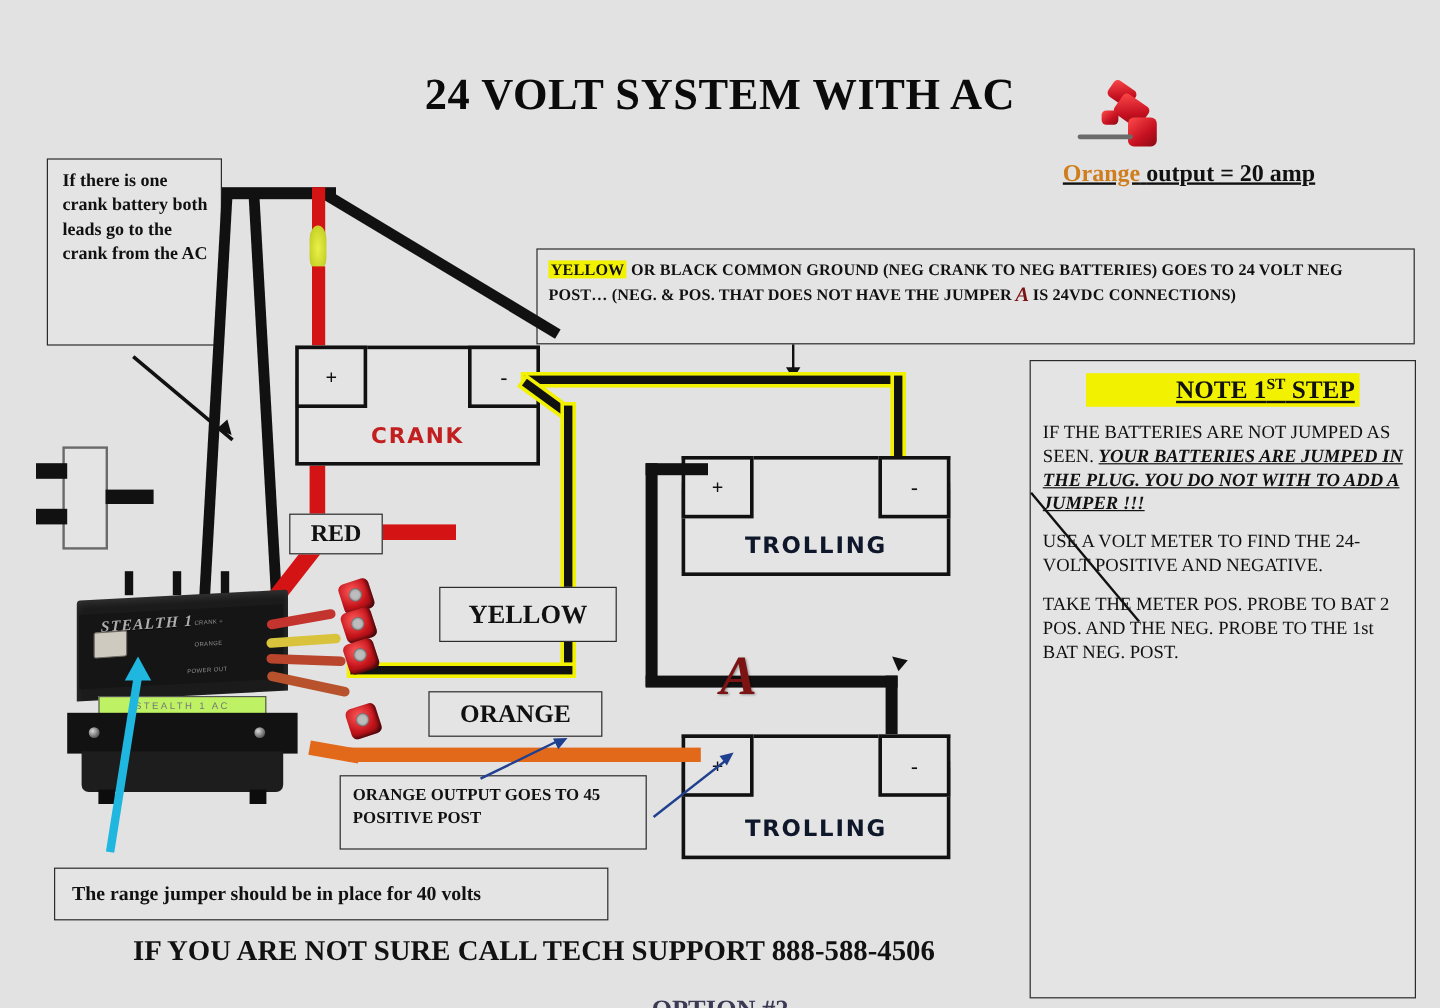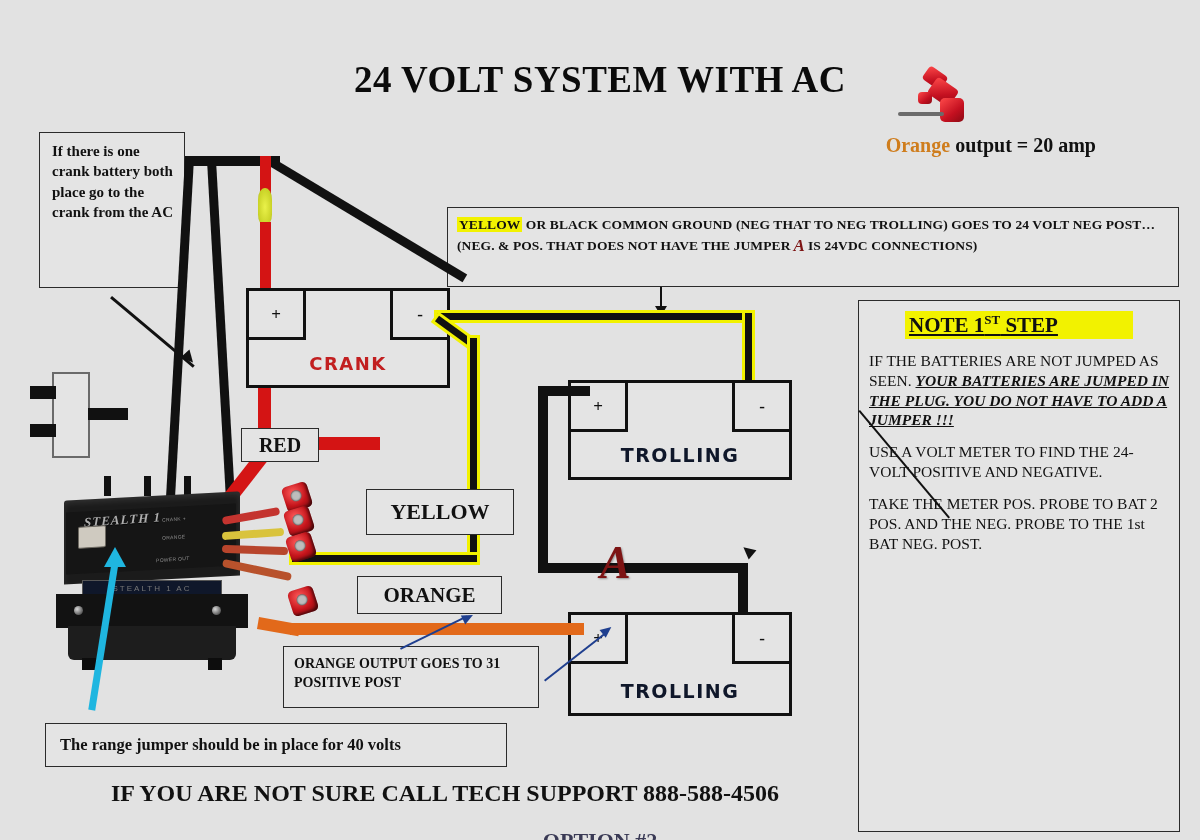--- a/index.html
+++ b/index.html
@@ -30,21 +30,21 @@
   }
   #maintitle{
     left:0;right:0;top:58px;text-align:center;
     font-weight:bold;font-size:37px;color:#0b0b0b;
     letter-spacing:.5px;
   }
   #breakers{
     left:490px;top:130px;width:620px;
     font-size:20px;font-weight:bold;color:#111;
   }
-  #breakers .l2{text-align:right;padding-right:14px;margin-top:4px;}
+  #breakers .l2{text-align:right;padding-right:14px;margin-top:4px;text-decoration:underline;}
   .red-t{color:#cc1122;}
   .hl{background:#f2f200;padding:0 2px;}
   .orange-t{color:#cf7d1d;}
 
   
   #groundbox{
     left:447px;top:207px;width:732px;height:80px;
     padding:7px 9px 0 9px;
     font-size:13.5px;font-weight:bold;line-height:1.42;
     letter-spacing:.1px;
@@ -60,21 +60,21 @@
     padding:8px 6px 0 12px;
     font-size:15px;font-weight:bold;line-height:1.35;
   }
 
   
   #rightpanel{
     left:858px;top:300px;width:322px;height:532px;
     padding:0;
   }
   #noteTitle{
-    margin:10px auto 0 auto;width:220px;text-align:left;
+    margin:10px auto 0 auto;width:220px;text-align:right;
     font-size:21px;font-weight:bold;color:#111;
     background:#f2f200;
     text-decoration:underline;
     padding:1px 4px;
   }
   #noteTitle sup{font-size:13px;}
   .rp-p{
     font-size:15.5px;line-height:1.28;
     padding:0 10px;margin-top:12px;color:#111;
   }
@@ -167,21 +167,21 @@
     position:absolute;font-size:5px;color:#8c8c8c;letter-spacing:.3px;
     font-family:"Liberation Sans",sans-serif;transform:skewY(-4deg);
   }
   .ch-switch{
     position:absolute;left:26px;top:44px;width:26px;height:20px;
     background:#cfcac0;border:1px solid #6e6a62;border-radius:2px;
     transform:skewY(-4deg);
   }
   .ch-strip{
     position:absolute;left:30px;top:98px;width:138px;height:15px;
-    background:#0f172a;border:1px solid #555;
+    background:#bef264;border:1px solid #555;
     font-size:8px;color:#777;text-align:center;line-height:15px;
     letter-spacing:2px;font-family:"Liberation Sans",sans-serif;
   }
   .ch-base{
     position:absolute;left:4px;top:112px;width:192px;height:34px;
     background:#121212;
   }
   .ch-base2{
     position:absolute;left:16px;top:144px;width:168px;height:34px;
     background:#1d1d1d;border-radius:0 0 6px 6px;
@@ -286,36 +286,36 @@
   </div>
 
   <div class="abs" id="breakers">
     <div class="l2">
       <span class="orange-t">Orange</span>
       <span>output = 20 amp</span>
     </div>
   </div>
 
   <div class="abs tbox" id="groundbox">
-    <span class="hl">YELLOW</span><span> OR BLACK COMMON GROUND (NEG THAT TO NEG TROLLING) GOES TO</span>
+    <span class="hl">YELLOW</span><span> OR BLACK COMMON GROUND (NEG CRANK TO NEG BATTERIES) GOES TO</span>
     <span>24 VOLT NEG POST… (NEG. &amp; POS. THAT DOES NOT HAVE THE JUMPER</span><span class="jumperA">A</span><span>IS 24VDC</span>
     <span>CONNECTIONS)</span>
   </div>
 
   <div class="abs" style="left:660px;top:287px;width:2px;height:22px;background:#111;"></div>
   <div class="abs arrowhead" style="left:655px;top:306px;border-top:10px solid #111;"></div>
 
-  <div class="abs tbox" id="leftnote">If there is one crank battery both place go to the crank from the AC</div>
+  <div class="abs tbox" id="leftnote">If there is one crank battery both leads go to the crank from the AC</div>
 
   <div class="abs arrowline" style="left:112px;top:296px;width:108px;transform:rotate(40deg);height:2.5px;"></div>
   <div class="abs arrowhead" style="left:183px;top:352px;border-top:12px solid #111;transform:rotate(-42deg);"></div>
 
   <div class="abs tbox" id="rightpanel">
     <div id="noteTitle"><span>NOTE 1</span><sup>ST</sup><span> STEP</span></div>
-    <div class="rp-p"><span>IF THE BATTERIES ARE  NOT JUMPED AS SEEN. </span><span class="rp-em">YOUR BATTERIES ARE JUMPED IN THE PLUG. YOU DO NOT HAVE TO ADD A JUMPER !!!</span></div>
+    <div class="rp-p"><span>IF THE BATTERIES ARE  NOT JUMPED AS SEEN. </span><span class="rp-em">YOUR BATTERIES ARE JUMPED IN THE PLUG. YOU DO NOT WITH TO ADD A JUMPER !!!</span></div>
     <div class="rp-p">USE A VOLT METER TO FIND THE 24-VOLT POSITIVE AND NEGATIVE.</div>
     <div class="rp-p">TAKE THE METER  POS. PROBE  TO BAT 2 POS. AND THE NEG. PROBE TO THE  1st BAT NEG. POST.</div>
   </div>
 
   <div class="abs arrowline" style="left:860px;top:410px;width:140px;transform:rotate(50deg);height:2px;"></div>
   <div class="abs arrowhead" style="left:742px;top:545px;border-top:12px solid #111;transform:rotate(130deg);"></div>
 
   <div class="abs" id="acplug">
     <div class="pbody"></div>
     <div class="prong" style="top:14px;"></div>
@@ -424,21 +424,21 @@
   <div class="leadwire abs" style="left:222px;top:566px;width:70px;background:#b8522c;transform:rotate(12deg);"></div>
   <div class="ring abs" style="left:290px;top:588px;"></div>
 
   <div id="cyanarrow"></div>
   <div id="cyanhead"></div>
 
   <div class="abs tbox lbl" id="lbl-red">RED</div>
   <div class="abs tbox lbl" id="lbl-yellow">YELLOW</div>
   <div class="abs tbox lbl" id="lbl-orange">ORANGE</div>
 
-  <div class="abs tbox" id="orangenote">ORANGE OUTPUT GOES TO 31 POSITIVE POST</div>
+  <div class="abs tbox" id="orangenote">ORANGE OUTPUT GOES TO 45 POSITIVE POST</div>
 
   <div class="blue-arrow abs" style="left:400px;top:648px;width:74px;transform:rotate(-26deg);"></div>
   <div class="blue-head abs" style="left:463px;top:612px;transform:rotate(64deg);"></div>
   <div class="blue-arrow abs" style="left:544px;top:680px;width:76px;transform:rotate(-38deg);"></div>
   <div class="blue-head abs" style="left:602px;top:625px;transform:rotate(52deg);"></div>
 
   <div class="abs tbox" id="rangenote">The range jumper should be in place for 40 volts</div>
 
   <div class="abs" id="footer">IF YOU ARE NOT SURE CALL TECH SUPPORT 888-588-4506</div>
   <div class="abs" id="option2">OPTION #2</div>

